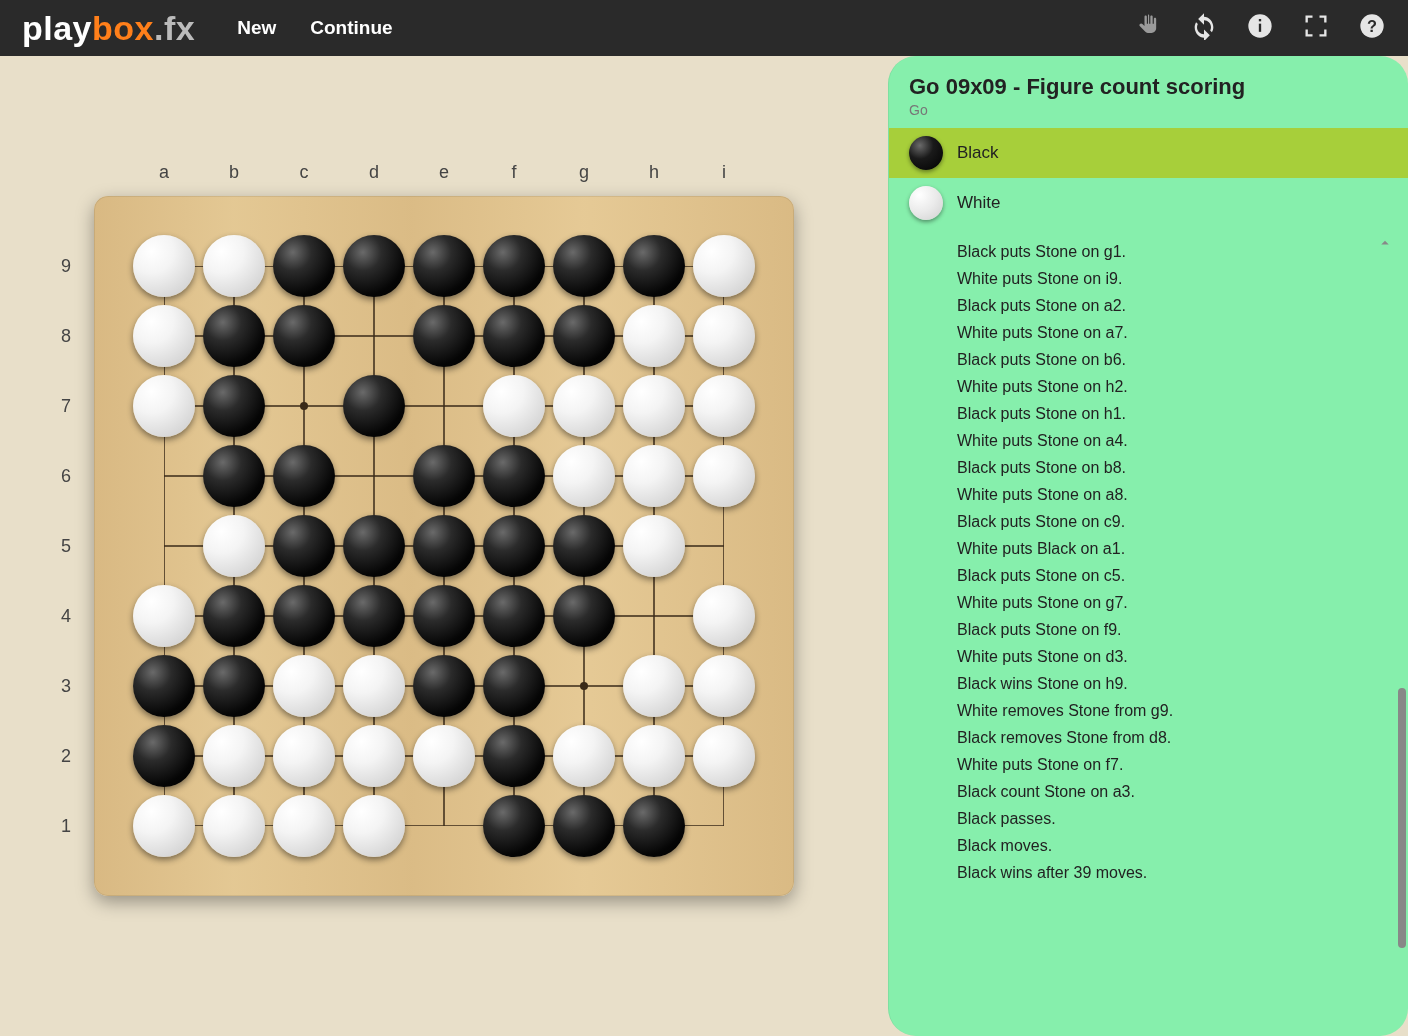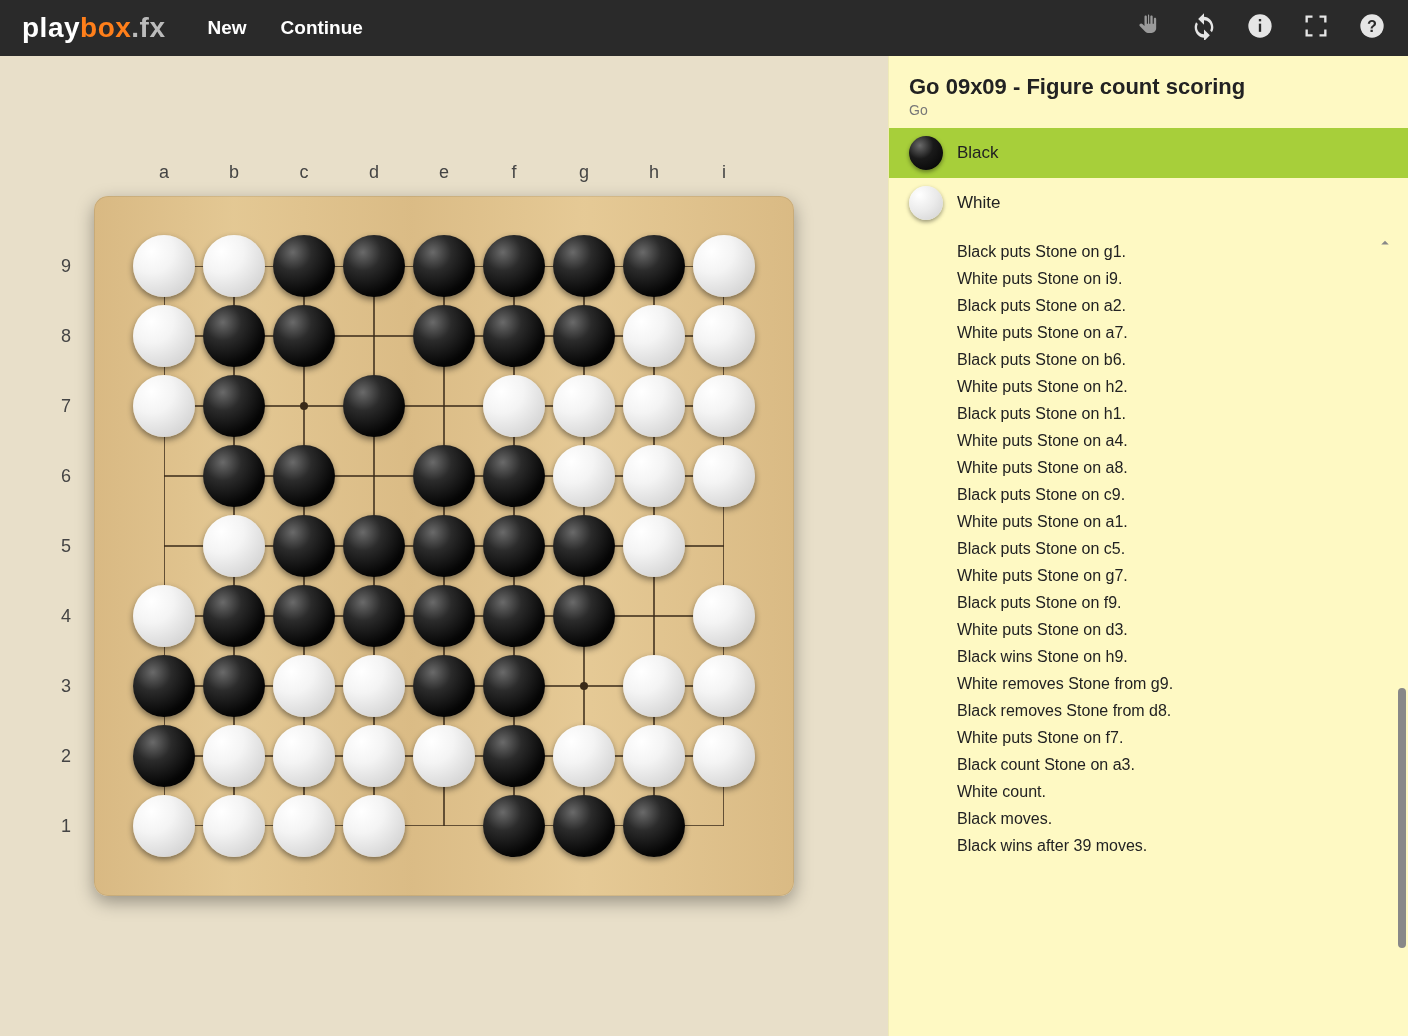--- a/index.html
+++ b/index.html
@@ -1,21 +1,21 @@
 <!DOCTYPE html>
 <html><head>
 <meta charset="utf-8">
 <style>
   * { box-sizing: border-box; margin: 0; padding: 0; }
   html, body { width: 1408px; height: 1036px; overflow: hidden; font-family: "Segoe UI", Arial, sans-serif; }
   body { display: flex; flex-direction: column; }
 
   
   .topbar { background: #2a2a2a; color: #fff; height: 56px; display: flex; align-items: center; padding: 0 22px; }
-  .brand { font-size: 28px; font-weight: 700; letter-spacing: .5px; }
+  .brand { font-size: 34px; font-weight: 700; letter-spacing: .5px; }
   .brand .p1 { color: #fff; }
   .brand .p2 { color: #ff7f1a; }
   .brand .p3 { color: #bbb; font-weight: 600; }
   .topnav { display: flex; gap: 34px; margin-left: 42px; font-size: 19px; font-weight: 600; }
   .topnav span { cursor: pointer; }
   .topright { margin-left: auto; display: flex; gap: 28px; align-items: center; }
   .topright svg { width: 28px; height: 28px; fill: #e5e5e5; cursor: pointer; }
   .hand-icon svg { fill: #9a9a9a; }
 
   
@@ -41,21 +41,21 @@
   .grid line { stroke: #3a2a18; stroke-width: 1.5; }
   .star { fill: #3a2a18; }
 
   .stones { position: absolute; left: 35px; top: 35px; width: 630px; height: 630px; }
   .stone { position: absolute; width: 62px; height: 62px; border-radius: 50%; transform: translate(-50%, -50%);
            box-shadow: 0 3px 6px rgba(0,0,0,.45); }
   .stone.B { background: radial-gradient(circle at 32% 28%, #6a6a6a 0%, #2b2b2b 30%, #050505 70%, #000 100%); }
   .stone.W { background: radial-gradient(circle at 30% 26%, #ffffff 0%, #f4f4f4 35%, #d5d5d5 80%, #c2c2c2 100%); }
 
   
-  .sidepanel { width: 520px; background: #fef9c3; border-left: 1px solid rgba(0,0,0,.06); display: flex; flex-direction: column; overflow: hidden; }
+  .sidepanel { width: 520px; background: #86efac; border-left: 1px solid rgba(0,0,0,.06); display: flex; flex-direction: column; overflow: hidden; border-radius: 28px; }
   .sp-header { padding: 18px 20px 10px 20px; }
   .sp-title { font-size: 22px; font-weight: 700; color: #222; }
   .sp-sub { font-size: 14px; color: #777; margin-top: 2px; }
 
   .player { display: flex; align-items: center; gap: 14px; padding: 8px 20px; font-size: 17px; color: #222; }
   .player .chip { width: 34px; height: 34px; border-radius: 50%; box-shadow: 0 2px 4px rgba(0,0,0,.4); }
   .player.black .chip { background: radial-gradient(circle at 32% 28%, #6a6a6a 0%, #1a1a1a 40%, #000 100%); }
   .player.white .chip { background: radial-gradient(circle at 30% 26%, #ffffff 0%, #eaeaea 50%, #cfcfcf 100%); }
   .player.active { background: #a7cf3a; }
 
@@ -246,33 +246,34 @@
           </svg></span>
       <div class="log" id="log">
           <div>Black puts Stone on g1.</div>
           <div>White puts Stone on i9.</div>
           <div>Black puts Stone on a2.</div>
           <div>White puts Stone on a7.</div>
           <div>Black puts Stone on b6.</div>
           <div>White puts Stone on h2.</div>
           <div>Black puts Stone on h1.</div>
           <div>White puts Stone on a4.</div>
+          <div>Black puts Stone on b8.</div>
           <div>White puts Stone on a8.</div>
           <div>Black puts Stone on c9.</div>
-          <div>White puts Stone on a1.</div>
+          <div>White puts Black on a1.</div>
           <div>Black puts Stone on c5.</div>
           <div>White puts Stone on g7.</div>
           <div>Black puts Stone on f9.</div>
           <div>White puts Stone on d3.</div>
           <div>Black wins Stone on h9.</div>
           <div>White removes Stone from g9.</div>
           <div>Black removes Stone from d8.</div>
           <div>White puts Stone on f7.</div>
           <div>Black count Stone on a3.</div>
-          <div>White count.</div>
+          <div>Black passes.</div>
           <div>Black moves.</div>
           <div>Black wins after 39 moves.</div>
         </div>
       <div class="scroll-thumb" style="top:460px; height:260px;"></div>
     </div>
   </div>
 
 </div>
 
 </body></html>

